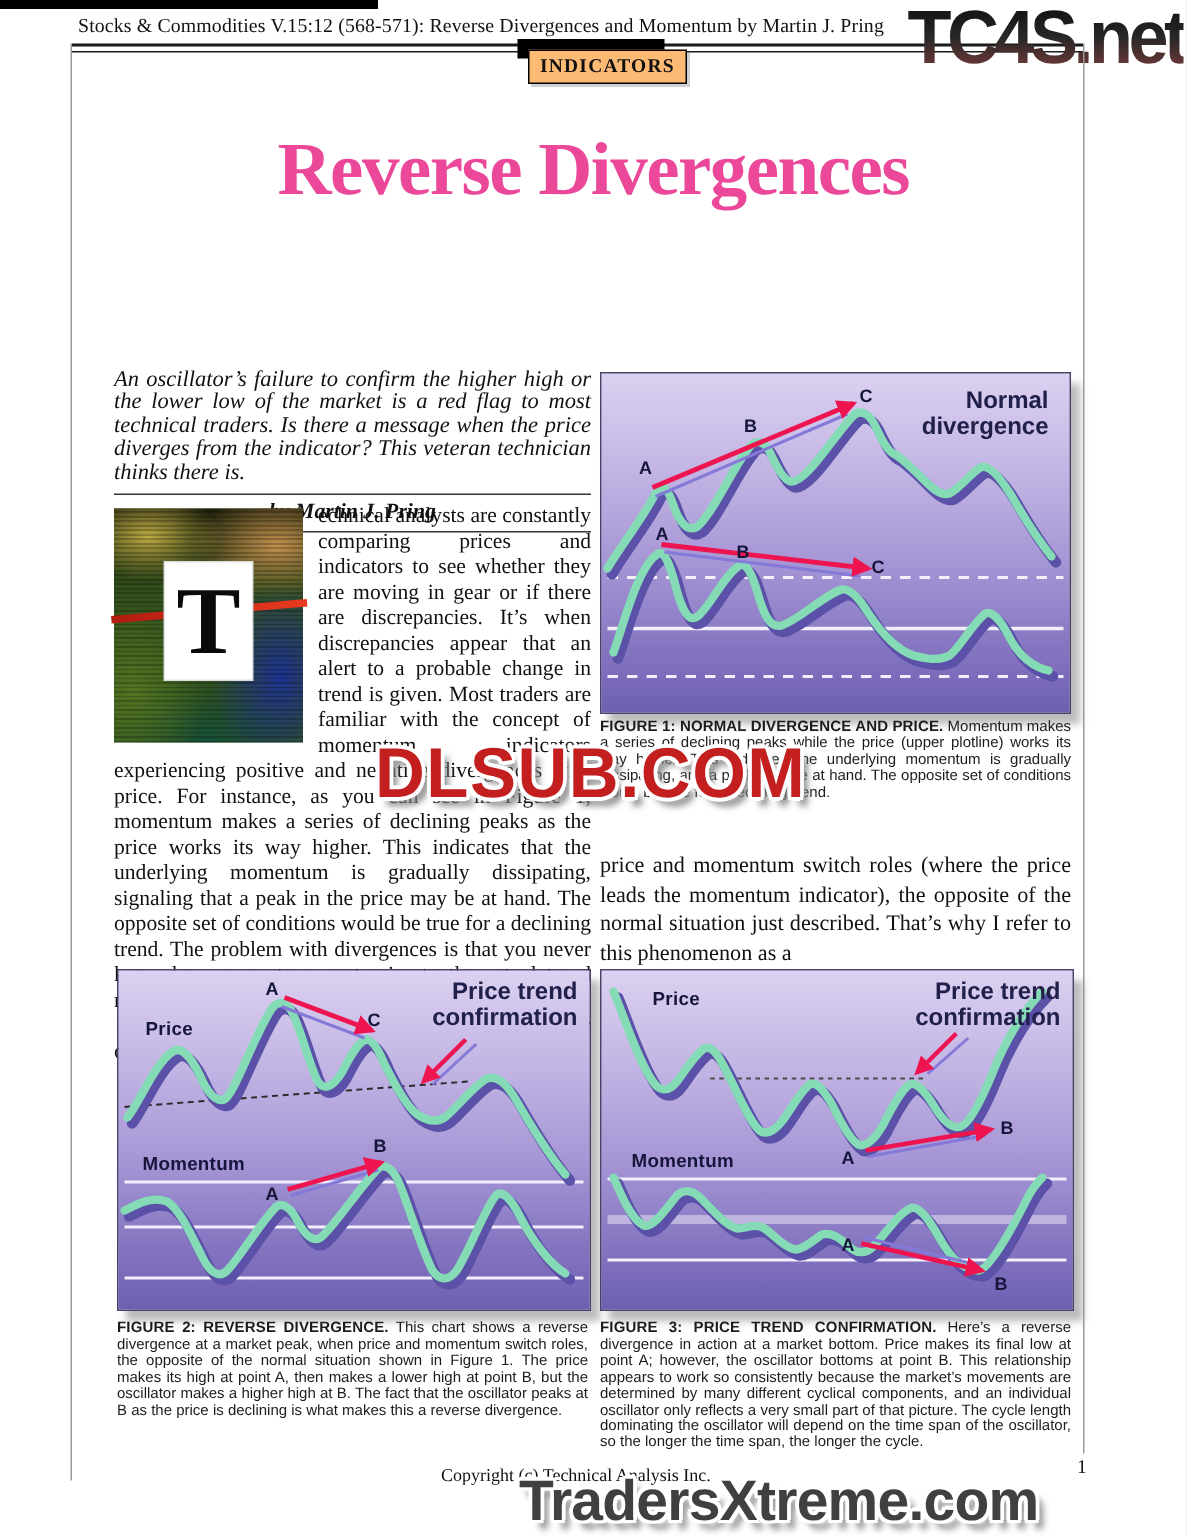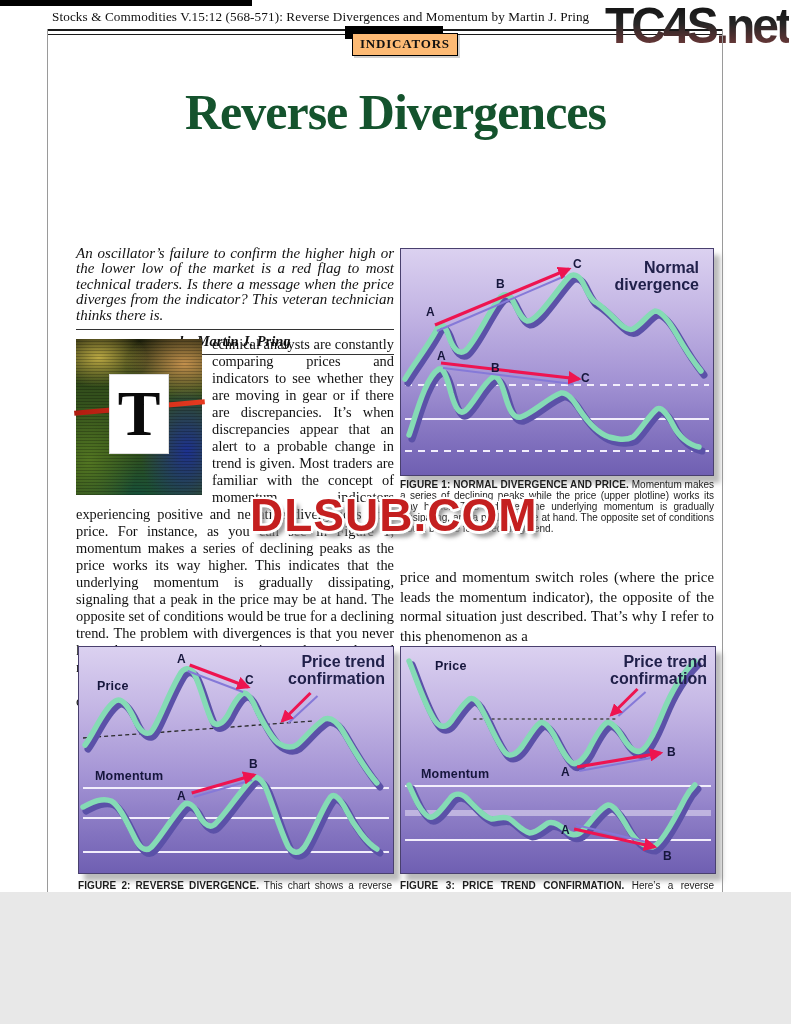--- a/index.html
+++ b/index.html
@@ -1,16 +1,16 @@
 <!DOCTYPE html>
 <html><head>
 <meta charset="utf-8">
 <style>
   html,body{margin:0;padding:0;background:#e8e8e8;}
-  .page{position:relative;width:791px;height:892px;background:#ffffff;margin:0 auto;
+  .page{position:relative;width:791px;height:1024px;background:#ffffff;margin:0 auto;
         font-family:"Liberation Serif",serif;color:#111;overflow:hidden;}
 
   .topbar{position:absolute;left:0;top:0;width:252px;height:6px;background:#000;}
   .journal-line{position:absolute;left:52px;top:9px;font-size:13.2px;letter-spacing:.1px;white-space:nowrap;}
   .rule{position:absolute;left:48px;width:674px;height:2px;background:#1a1a1a;}
   .rule.r1{top:29px;}
   .rule.r2{top:34px;height:1px;}
   .ind-bar{position:absolute;left:345px;top:26px;width:98px;height:13px;background:#000;}
   .indicators{position:absolute;left:352px;top:33px;background:#fdba74;border:1.5px solid #000;
               padding:2px 7px 3px;font-weight:bold;font-size:13px;letter-spacing:.8px;
@@ -23,21 +23,21 @@
     .tc4s{background:linear-gradient(180deg,#161616 15%,#262626 45%,#5e3434 78%,#7a4a4a 100%);
           -webkit-background-clip:text;background-clip:text;color:transparent;
           -webkit-text-fill-color:transparent;}
   }
 
   .vline{position:absolute;width:1px;background:#9a9a9a;}
   .vl{left:47px;top:29px;height:958px;}
   .vr{left:722px;top:29px;height:940px;}
 
   .title{position:absolute;left:0;top:86px;width:791px;text-align:center;
-         font-weight:bold;font-size:50px;line-height:53px;letter-spacing:-1px;color:#14532d;}
+         font-weight:bold;font-size:50px;line-height:53px;letter-spacing:-1px;color:#ec4899;}
 
   .lede{position:absolute;left:76px;top:246px;width:318px;}
   .abstract{font-style:italic;font-size:15px;line-height:15.4px;text-align:justify;}
   .b-rule{border:0;border-top:1px solid #333;margin:6px 0 0;}
   .byline{text-align:center;font-weight:bold;font-style:italic;font-size:14.5px;padding:3px 0 4px;}
 
   .article{position:absolute;left:76px;top:336px;width:318px;font-size:14.4px;line-height:17px;
            text-align:justify;}
   .article p{margin:0;}
   .article p.indent{text-indent:16px;}

